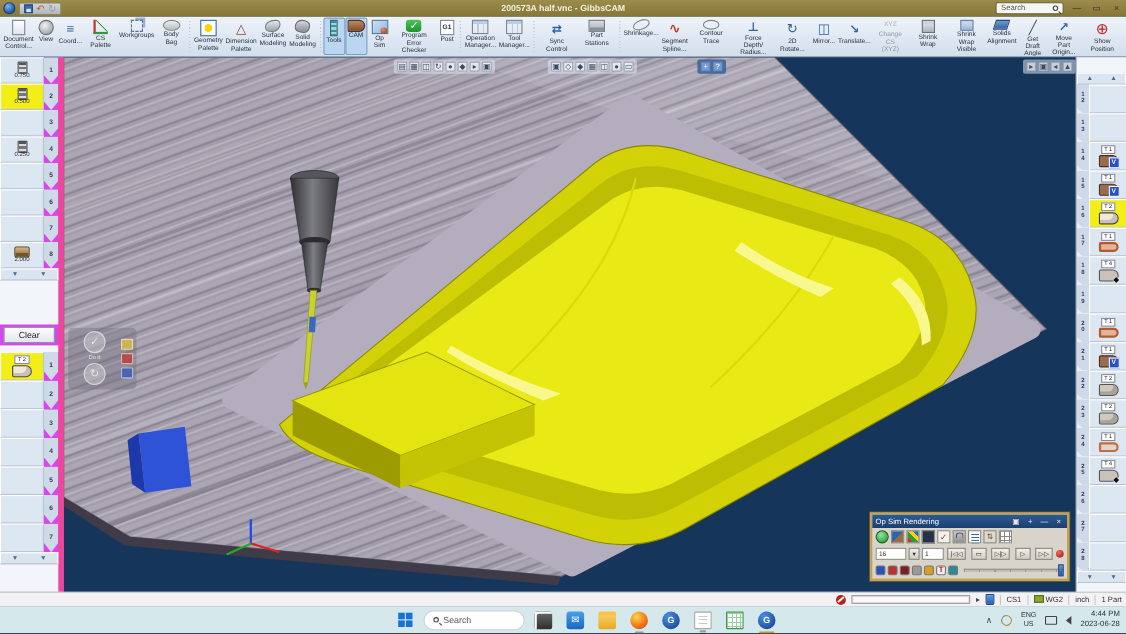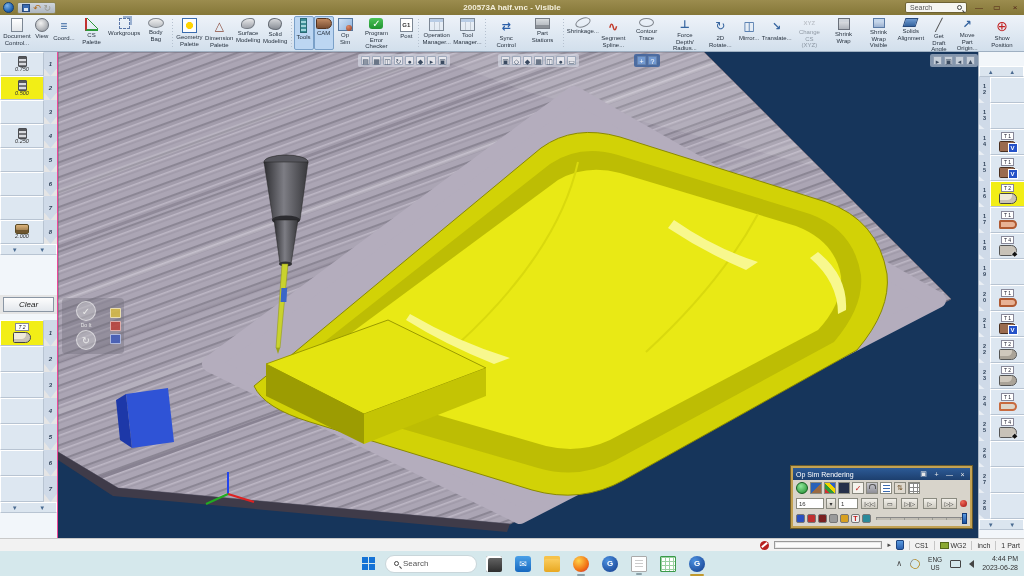--- a/index.html
+++ b/index.html
@@ -60,21 +60,21 @@
   .tbi-changecs{font-size:6px;color:#8a8f96;font-weight:bold;letter-spacing:0;}
   .tbi-wrap{width:12px;height:12px;background:linear-gradient(#e9ebee,#aeb3ba);border:1px solid #6a707a;box-shadow:inset 0 3px 0 #cfd4da;}
   .tbi-wrapv{width:12px;height:12px;background:linear-gradient(#dfe8f5,#9ab2d2);border:1px solid #5a7aa5;box-shadow:inset 0 3px 0 #c4d6ec;}
   .tbi-align{width:13px;height:9px;background:linear-gradient(#6f9bd2,#35649f);transform:skewX(-18deg);border:1px solid #27497c;}
   .tbi-draft{color:#555;font-size:12px;}
   .tbi-origin{color:#35649f;font-weight:bold;}
   .tbi-showpos{color:#c22222;font-size:14px;}
 
   
   .main{flex:1;display:flex;min-height:0;}
-  .sidebar-left{width:58px;flex:0 0 58px;background:#e5e5e5;border-right:1px solid #ec4899;display:flex;flex-direction:column;z-index:10;font-style:italic;}
+  .sidebar-left{width:58px;flex:0 0 58px;background:#d946ef;border-right:5px solid #ec4899;display:flex;flex-direction:column;z-index:10;}
   .sidebar-right{width:46px;flex:0 0 46px;background:#e9eef4;border-left:1px solid #aab6c4;display:flex;flex-direction:column;z-index:10;}
   .tile{display:flex;height:24px;flex:0 0 auto;}
   .tile-box{flex:1;background:#dde7f1;border:1px solid #fff;border-right-color:#b8c4d2;border-bottom-color:#b8c4d2;display:flex;flex-direction:column;align-items:center;justify-content:center;overflow:hidden;}
   .tile.sel .tile-box{background:#f2ee16;}
   .tile-tab{width:13px;flex:0 0 13px;background:#cfdae8;color:#2c3e55;font-size:6px;font-weight:bold;display:flex;align-items:center;justify-content:center;clip-path:polygon(0 0,100% 0,100% 68%,50% 100%,0 68%);white-space:pre-line;text-align:center;line-height:1;}
   .tile-val{font-size:5.5px;color:#333;line-height:1;}
   .t-label{font-size:5px;background:#fff;border:1px solid #889;padding:0 2px;line-height:6px;color:#223;margin-bottom:1px;}
   .sic{flex:0 0 auto;}
   .ic-endmill{width:9px;height:11px;background:repeating-linear-gradient(#74767a 0 2px,#d8dade 2px 4px);border:1px solid #4c4e52;border-radius:1px;box-shadow:inset 0 2px 0 #55575b;}
   .ic-facemill{width:14px;height:10px;background:linear-gradient(#dcb47c,#8a6a3c);border:1px solid #5a4a24;border-radius:2px;box-shadow:inset 0 -3px 0 #6e5630;}
@@ -174,21 +174,21 @@
 
 <div class="screen">
 
   <div class="titlebar">
     <span class="appico"></span>
     <span class="qa-box">
       <span class="qa-btn save"></span>
       <span class="qa-btn">↶</span>
       <span class="qa-btn redo">↻</span>
     </span>
-    <div class="tb-title">200573A half.vnc - Visible</div>
+    <div class="tb-title">200573A half.vnc - GibbsCAM</div>
     <div class="tb-right">
       <span class="searchbox">
         <span class="s-text">Search</span>
         <span class="mag" style="margin-left:auto;"></span>
       </span>
       <span class="winbtn">—</span>
       <span class="winbtn">▭</span>
       <span class="winbtn">×</span>
     </div>
   </div>

